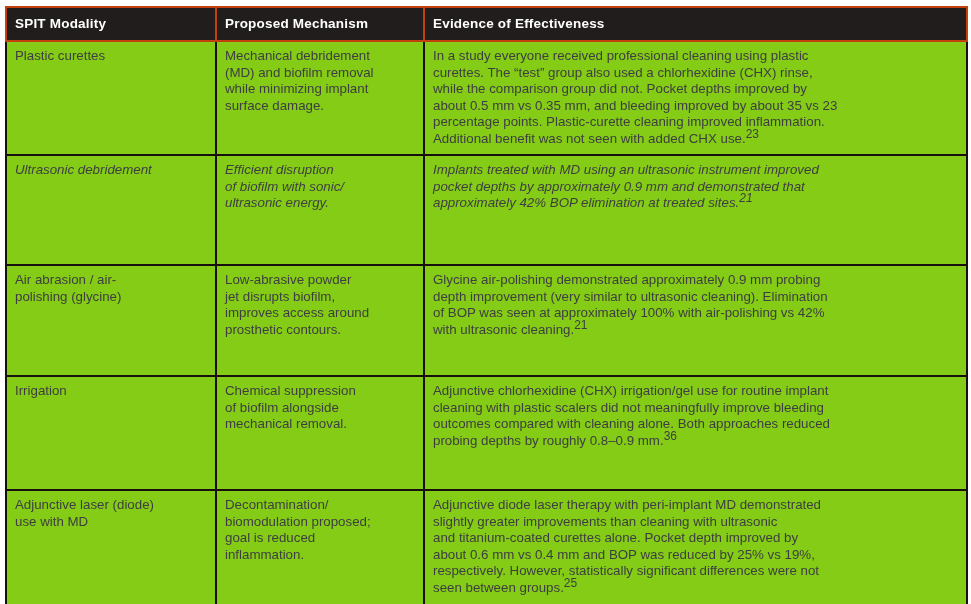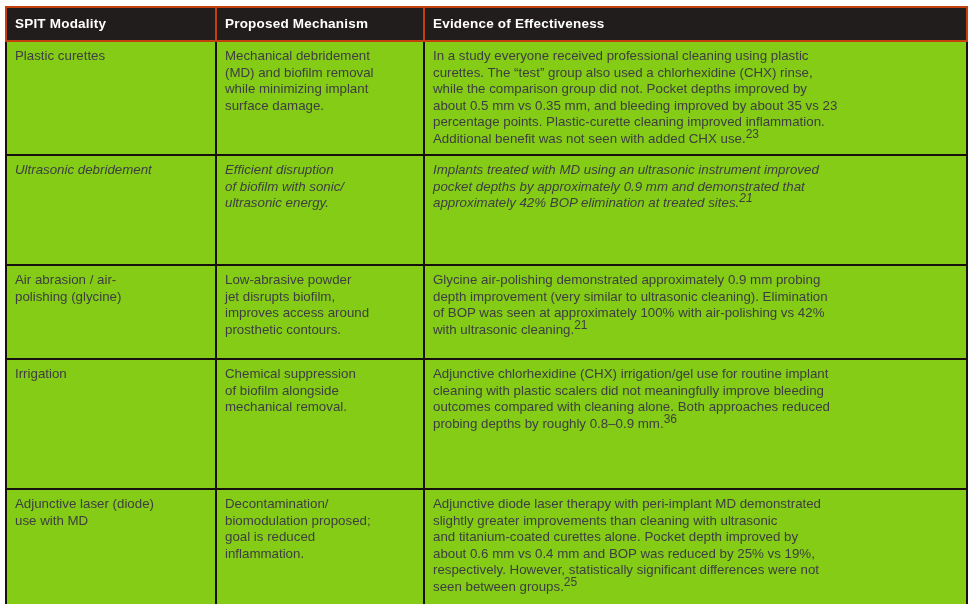--- a/index.html
+++ b/index.html
@@ -52,22 +52,22 @@
   .preline { white-space: pre-line; }
   sup.cite {
     font-size: 12px;
     line-height: 0;
     vertical-align: baseline;
     position: relative;
     top: -5px;
   }
   tr.r1 { height: 114px; }
   tr.r2 { height: 110px; font-style: italic; }
-  tr.r3 { height: 94px; }
-  tr.r4 { height: 130px; }
+  tr.r3 { height: 111px; }
+  tr.r4 { height: 114px; }
   tr.r5 { height: 117px; border-radius: 7px; }
 </style>
 </head>
 <body>
 
 <div class="page">
   <table class="spit-table">
     <colgroup>
       <col class="c1">
         <col class="c2">

